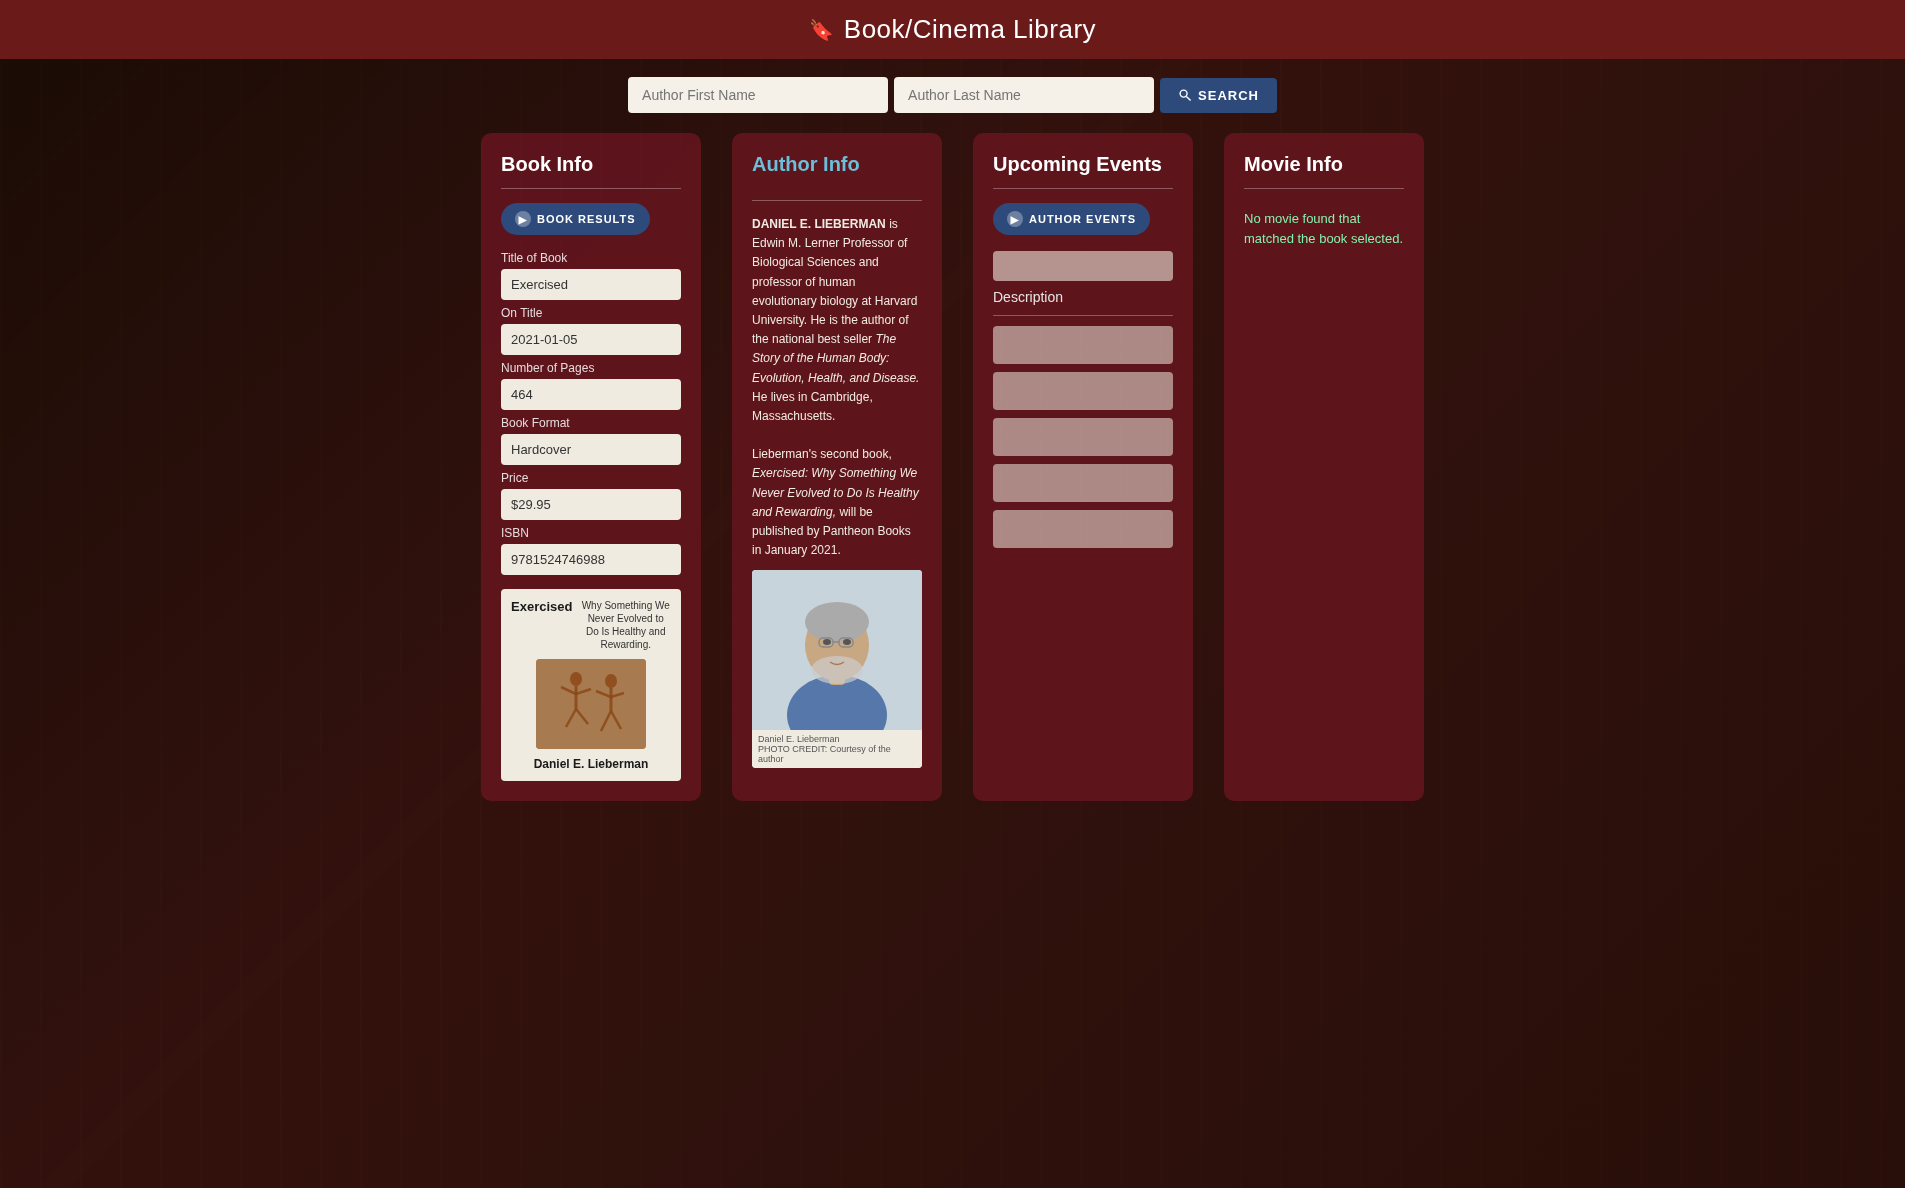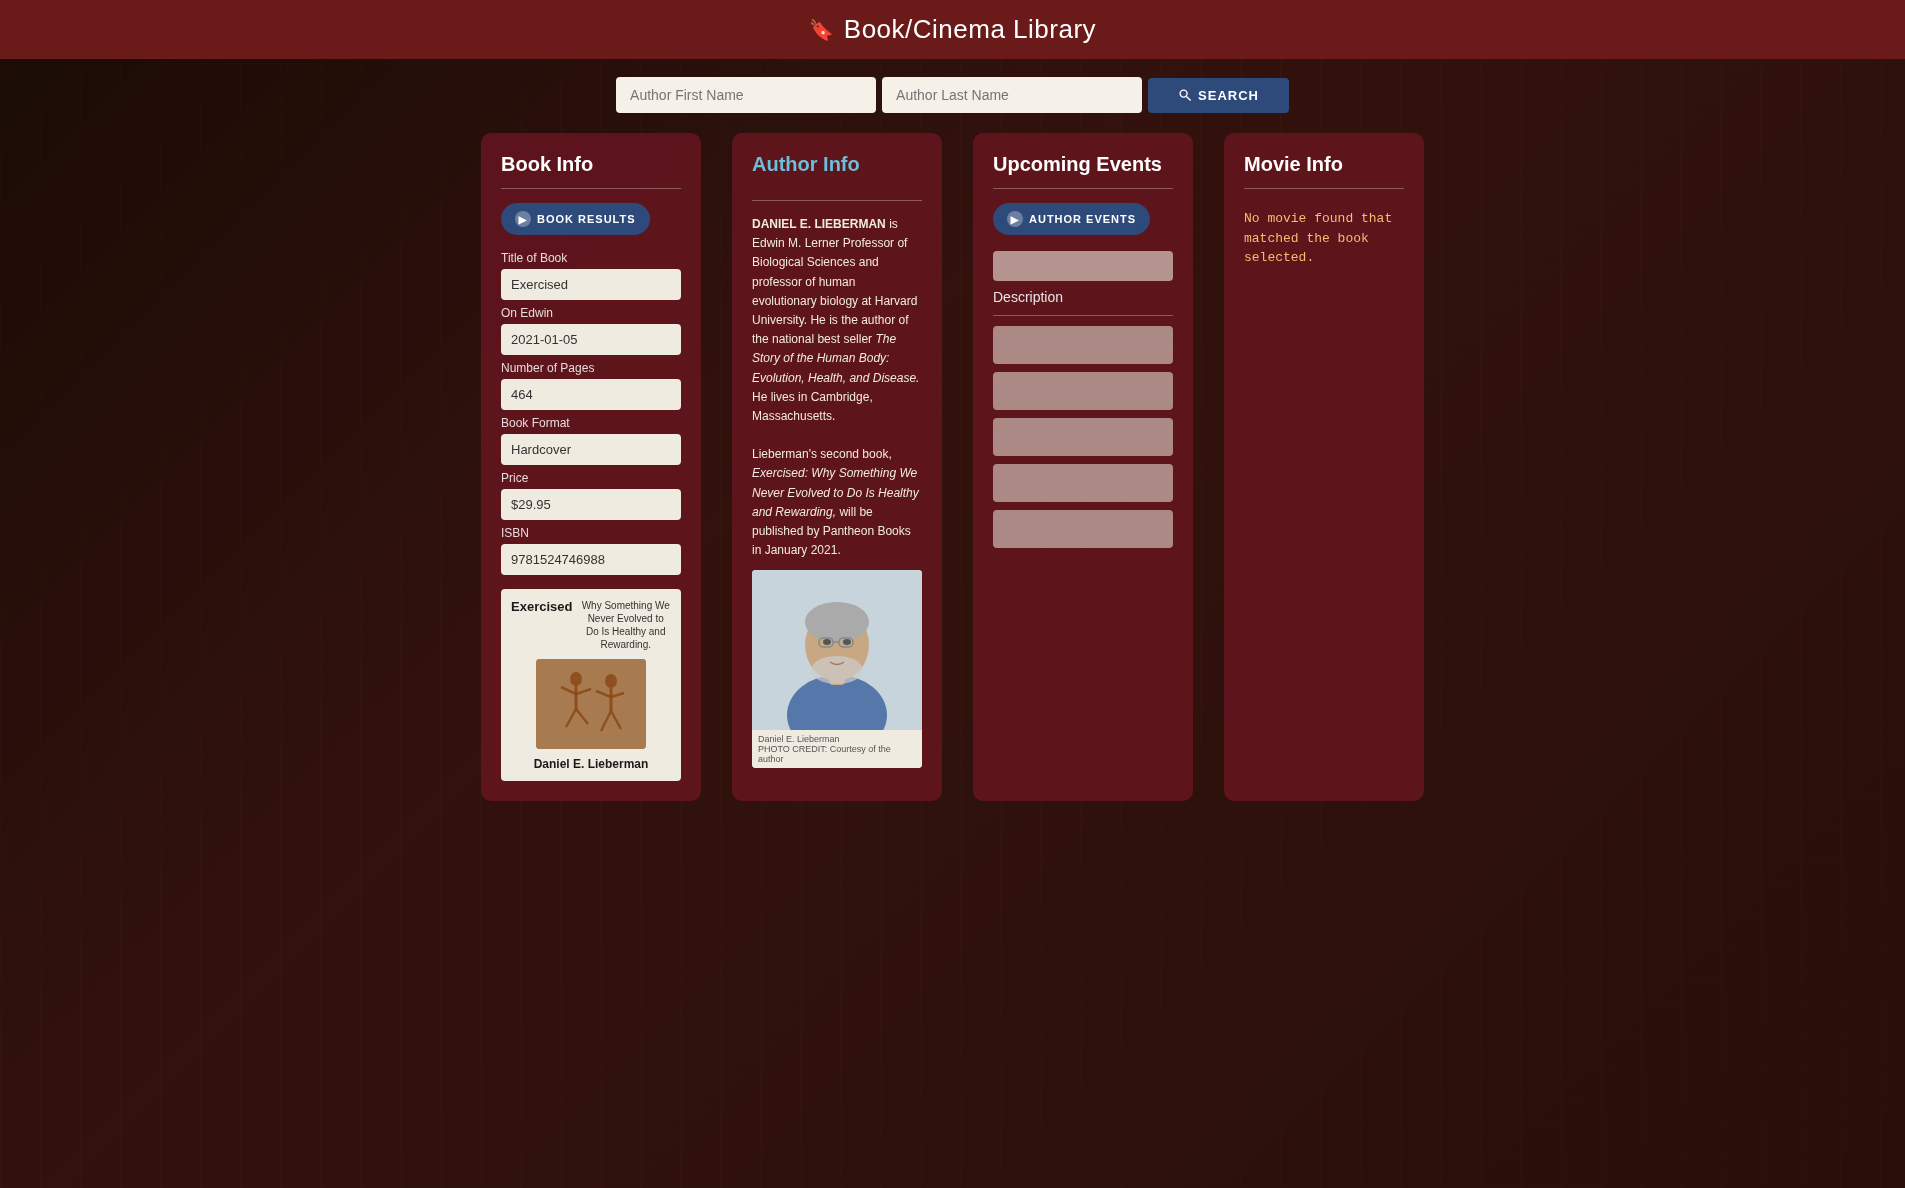--- a/index.html
+++ b/index.html
@@ -87,21 +87,21 @@
       color: #999;
       width: 260px;
       outline: none;
     }
 
     .search-button {
       background: #2e4a7a;
       color: #ffffff;
       border: none;
       border-radius: 4px;
-      padding: 10px 30px;
+      padding: 10px 18px;
       font-size: 13px;
       font-weight: bold;
       letter-spacing: 1px;
       cursor: pointer;
       display: flex;
       align-items: center;
       gap: 6px;
     }
 
     .search-icon-svg {
@@ -340,24 +340,23 @@
     }
 
     
     .movie-info-panel {
       width: 200px;
       min-width: 200px;
     }
 
     .movie-no-result {
       font-size: 13px;
-      color: #fdba74;
+      color: #86efac;
       line-height: 1.5;
       margin-top: 20px;
-      font-family: Liberation Mono, monospace;
     }
   </style>
 </head>
 <body>
 
 <div class="header">
   <span class="header-icon">🔖</span>
   <span class="header-title">Book/Cinema Library</span>
 </div>
 
@@ -386,21 +385,21 @@
       <span class="btn-circle-icon">▶</span>
       <span>BOOK RESULTS</span>
     </button>
 
     <div id="book-fields">
         <div class="field-group">
           <div class="field-label">Title of Book</div>
           <div class="field-value">Exercised</div>
         </div>
         <div class="field-group">
-          <div class="field-label">On Edwin</div>
+          <div class="field-label">On Title</div>
           <div class="field-value">2021-01-05</div>
         </div>
         <div class="field-group">
           <div class="field-label">Number of Pages</div>
           <div class="field-value">464</div>
         </div>
         <div class="field-group">
           <div class="field-label">Book Format</div>
           <div class="field-value">Hardcover</div>
         </div>

